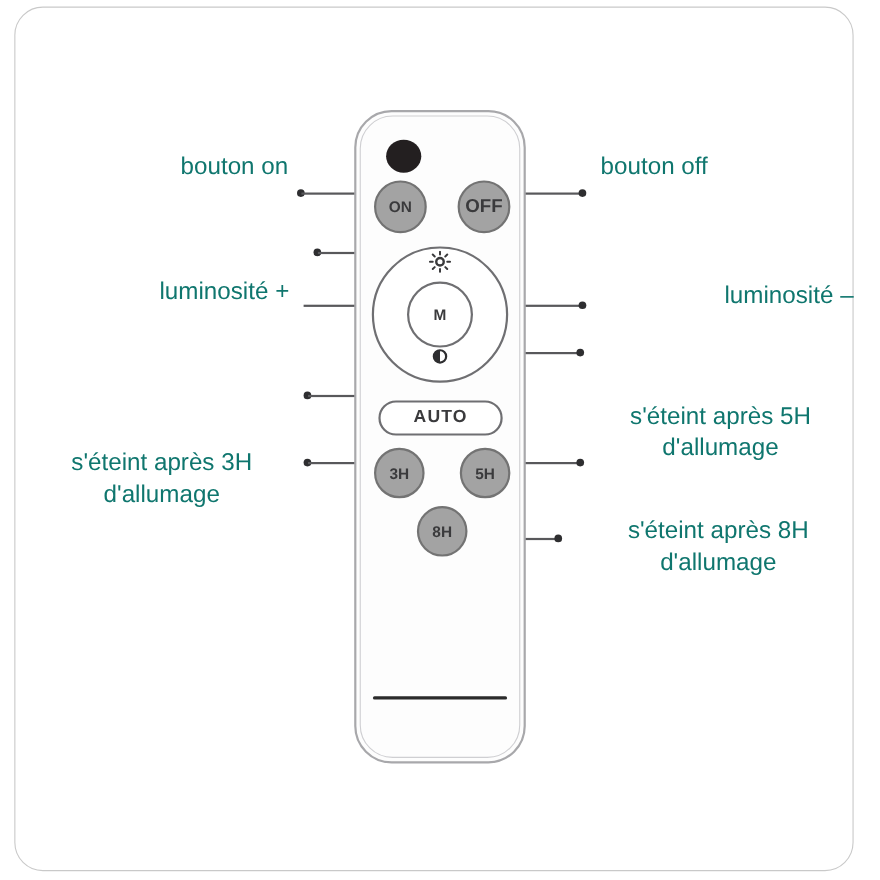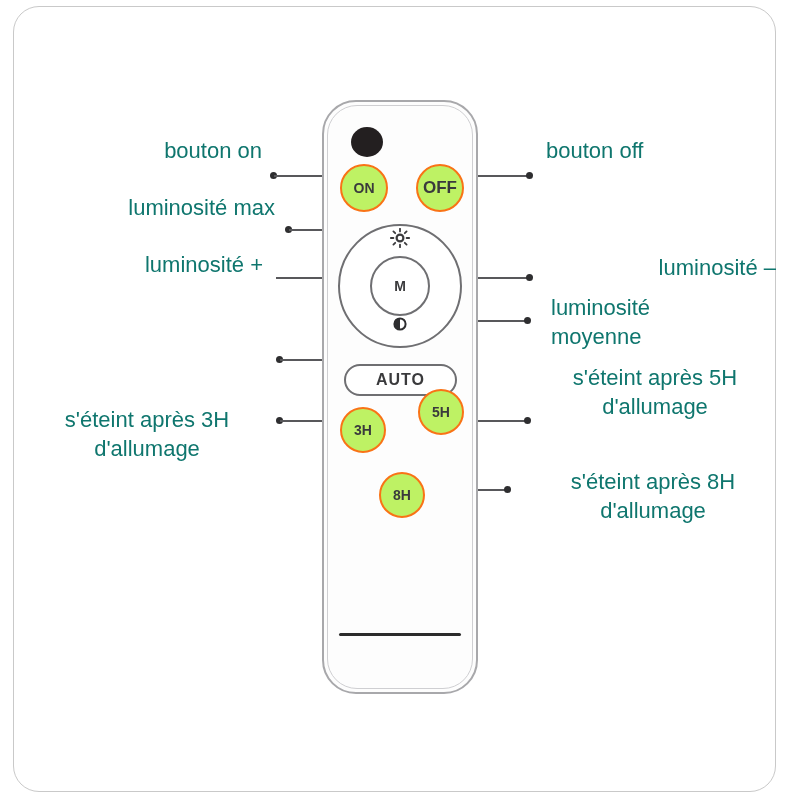--- a/index.html
+++ b/index.html
@@ -92,36 +92,36 @@
     top: 533px;
     width: 122px;
     height: 3px;
     background: #2b2b2b;
     border-radius: 2px;
   }
 
   
   .btn-round {
     position: absolute;
-    border: 2px solid #f97316;
-    border-radius: 50%;
-    box-sizing: border-box;
-    background: #bef264;
+    border: 2px solid #737373;
+    border-radius: 50%;
+    box-sizing: border-box;
+    background: #a3a3a3;
     display: flex;
     align-items: center;
     justify-content: center;
     font-weight: bold;
     color: #3a3a3c;
     font-family: "Liberation Sans", sans-serif;
   }
   #btn-on   { left: 18px;  top: 64px;  width: 48px; height: 48px; font-size: 14px; }
   #btn-off  { left: 94px;  top: 64px;  width: 48px; height: 48px; font-size: 17px; }
   #btn-3h   { left: 18px;  top: 307px; width: 46px; height: 46px; font-size: 14px; }
-  #btn-5h   { left: 96px;  top: 289px; width: 46px; height: 46px; font-size: 14px; }
-  #btn-8h   { left: 57px;  top: 372px; width: 46px; height: 46px; font-size: 14px; }
+  #btn-5h   { left: 96px;  top: 307px; width: 46px; height: 46px; font-size: 14px; }
+  #btn-8h   { left: 57px;  top: 360px; width: 46px; height: 46px; font-size: 14px; }
 
   
   #btn-auto {
     position: absolute;
     left: 22px;
     top: 264px;
     width: 113px;
     height: 32px;
     border: 2px solid #6f6f72;
     border-radius: 18px;
@@ -285,34 +285,31 @@
 
     <div class="btn-round" id="btn-3h">3H</div>
     <div class="btn-round" id="btn-5h">5H</div>
     <div class="btn-round" id="btn-8h">8H</div>
 
     <div id="seam"></div>
   </div>
 
   <div class="label right-align" style="left:40px; top:136px; width:222px;">bouton on</div>
 
-  <div class="label right-align" style="left:30px; top:193px; width:245px;">luminosité max</div>
 
   <div class="label right-align" style="left:30px; top:250px; width:233px;">luminosité +</div>
 
 
   <div class="label center-align" style="left:22px; top:405px; width:250px;">s'éteint après 3H
 d'allumage</div>
 
   <div class="label left-align" style="left:546px; top:136px; width:230px;">bouton off</div>
 
   <div class="label left-align" style="left:546px; top:253px; width:230px;text-align:right;">luminosité –</div>
 
-  <div class="label left-align" style="left:551px; top:293px; width:230px;">luminosité
-moyenne</div>
 
   <div class="label center-align" style="left:524px; top:363px; width:262px;">s'éteint après 5H
 d'allumage</div>
 
   <div class="label center-align" style="left:520px; top:467px; width:266px;">s'éteint après 8H
 d'allumage</div>
 
 </div>
 
 </body></html>

